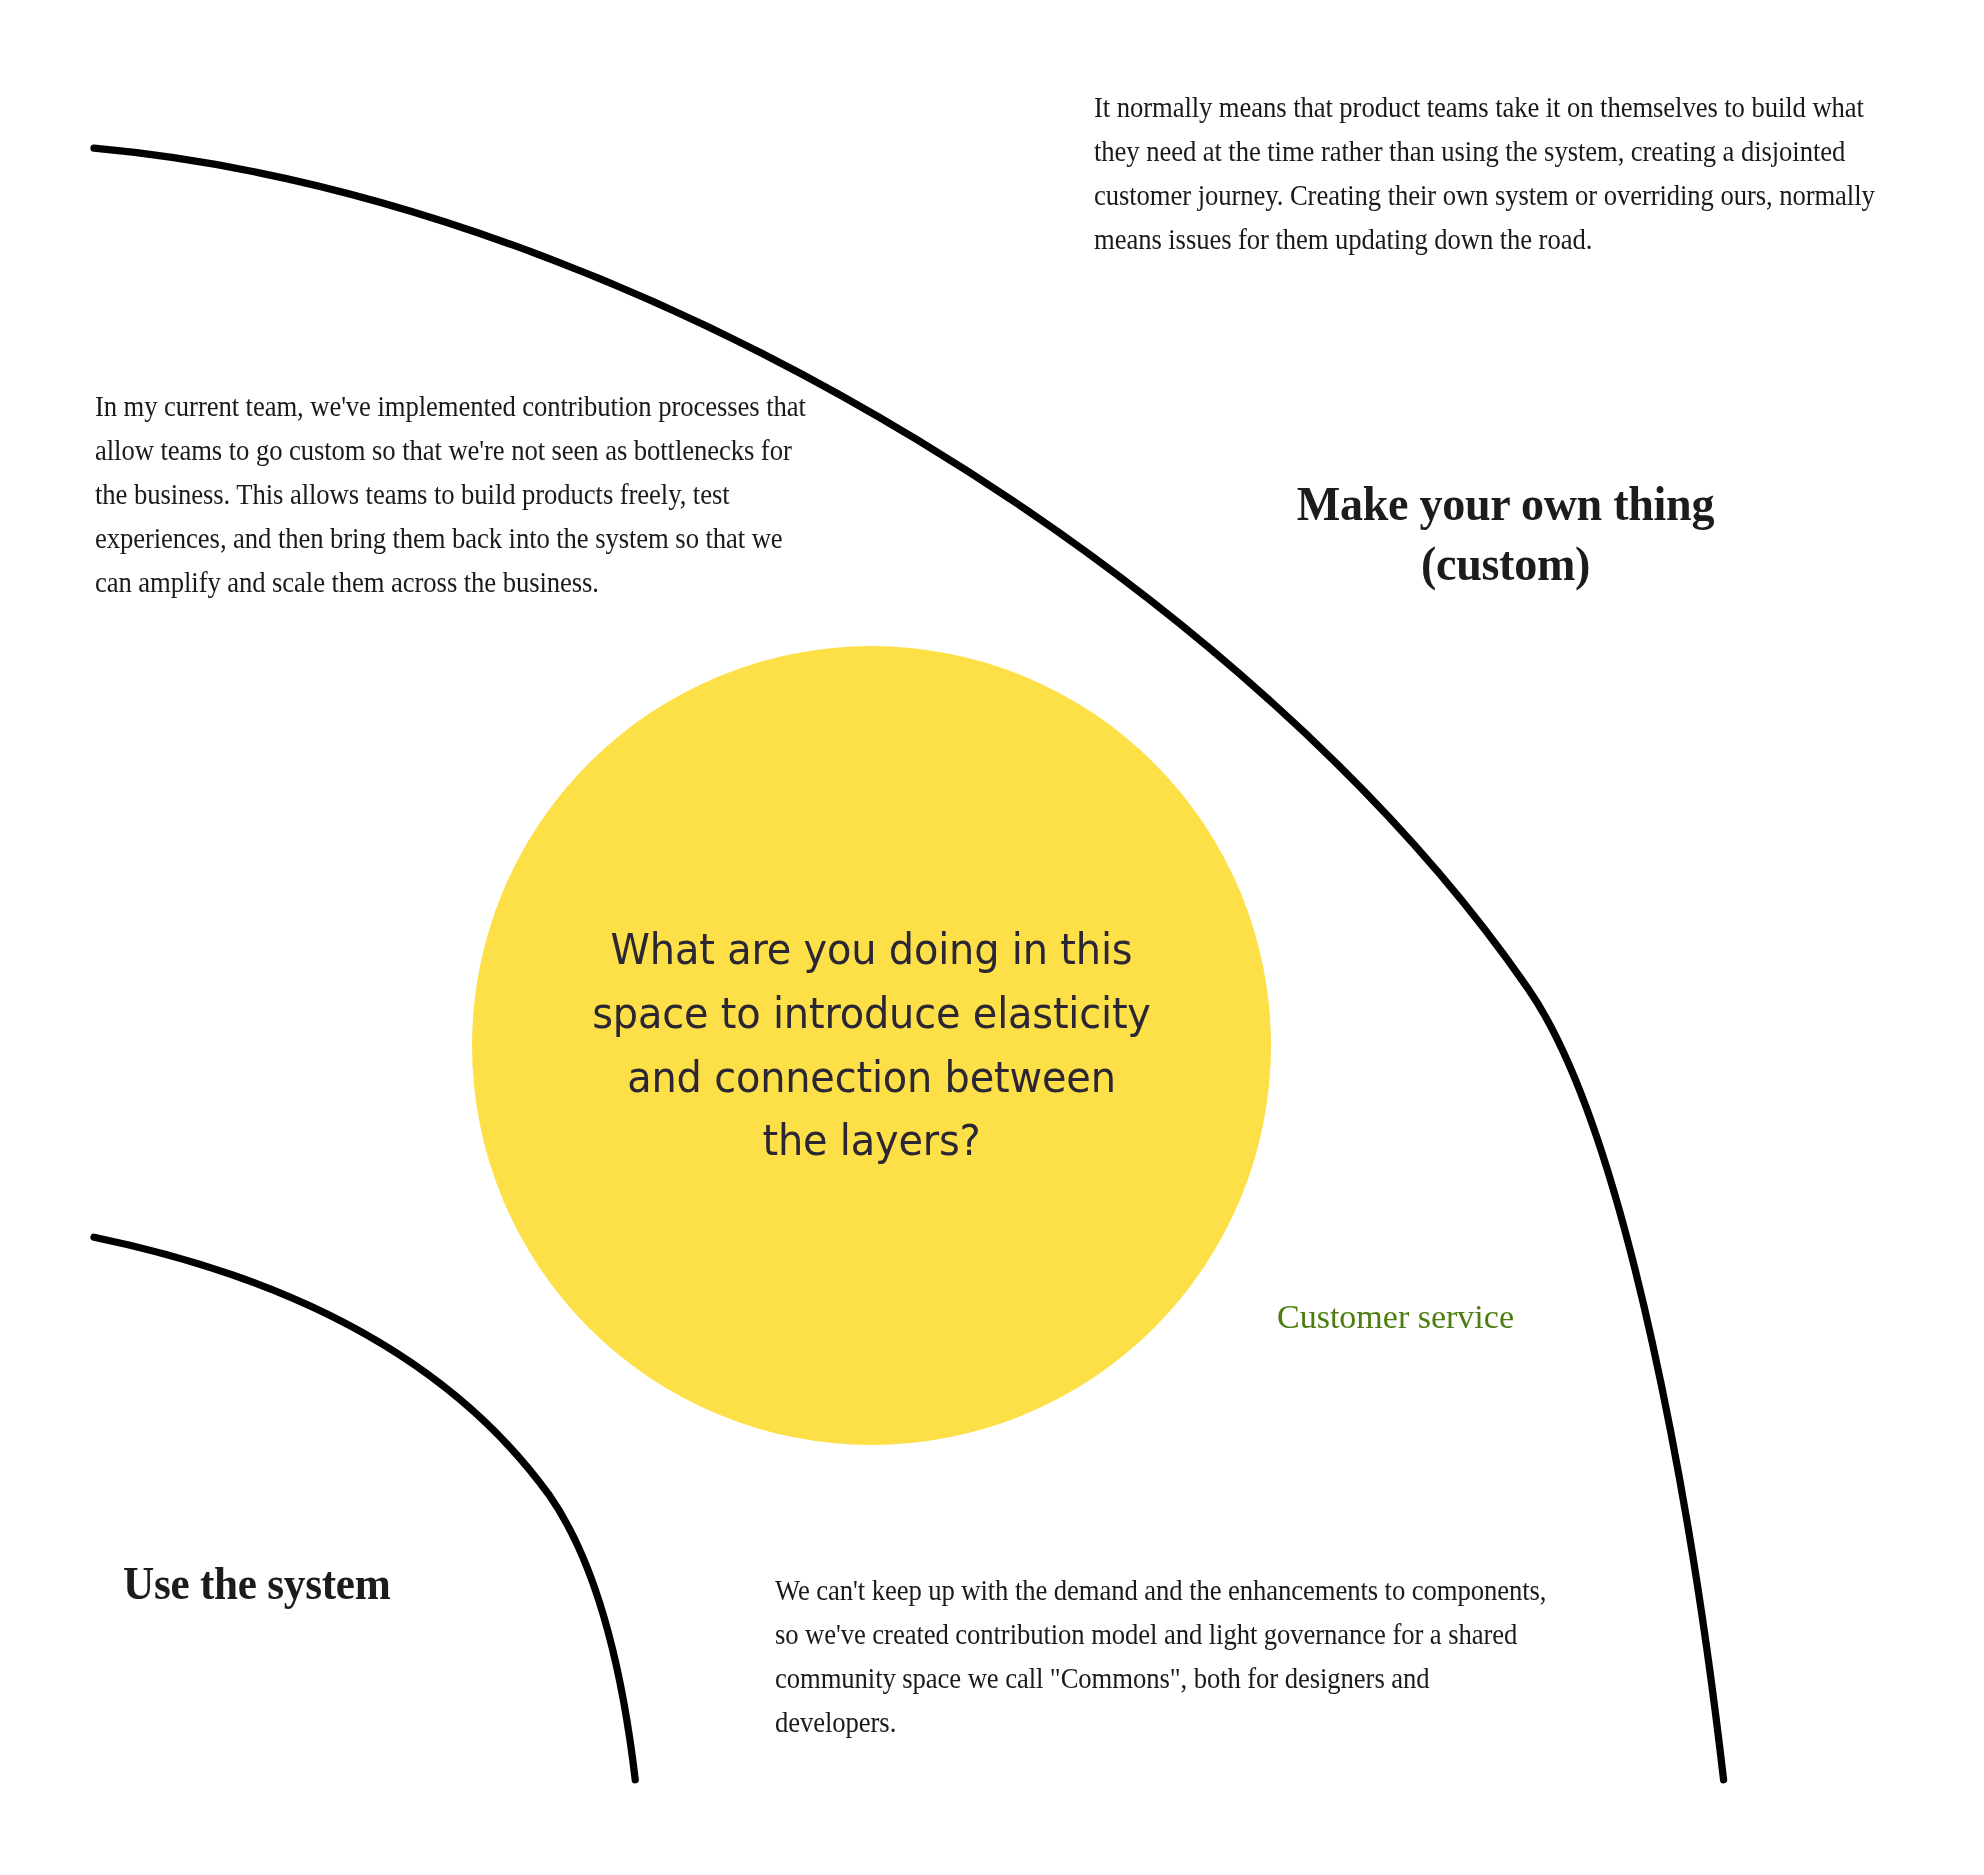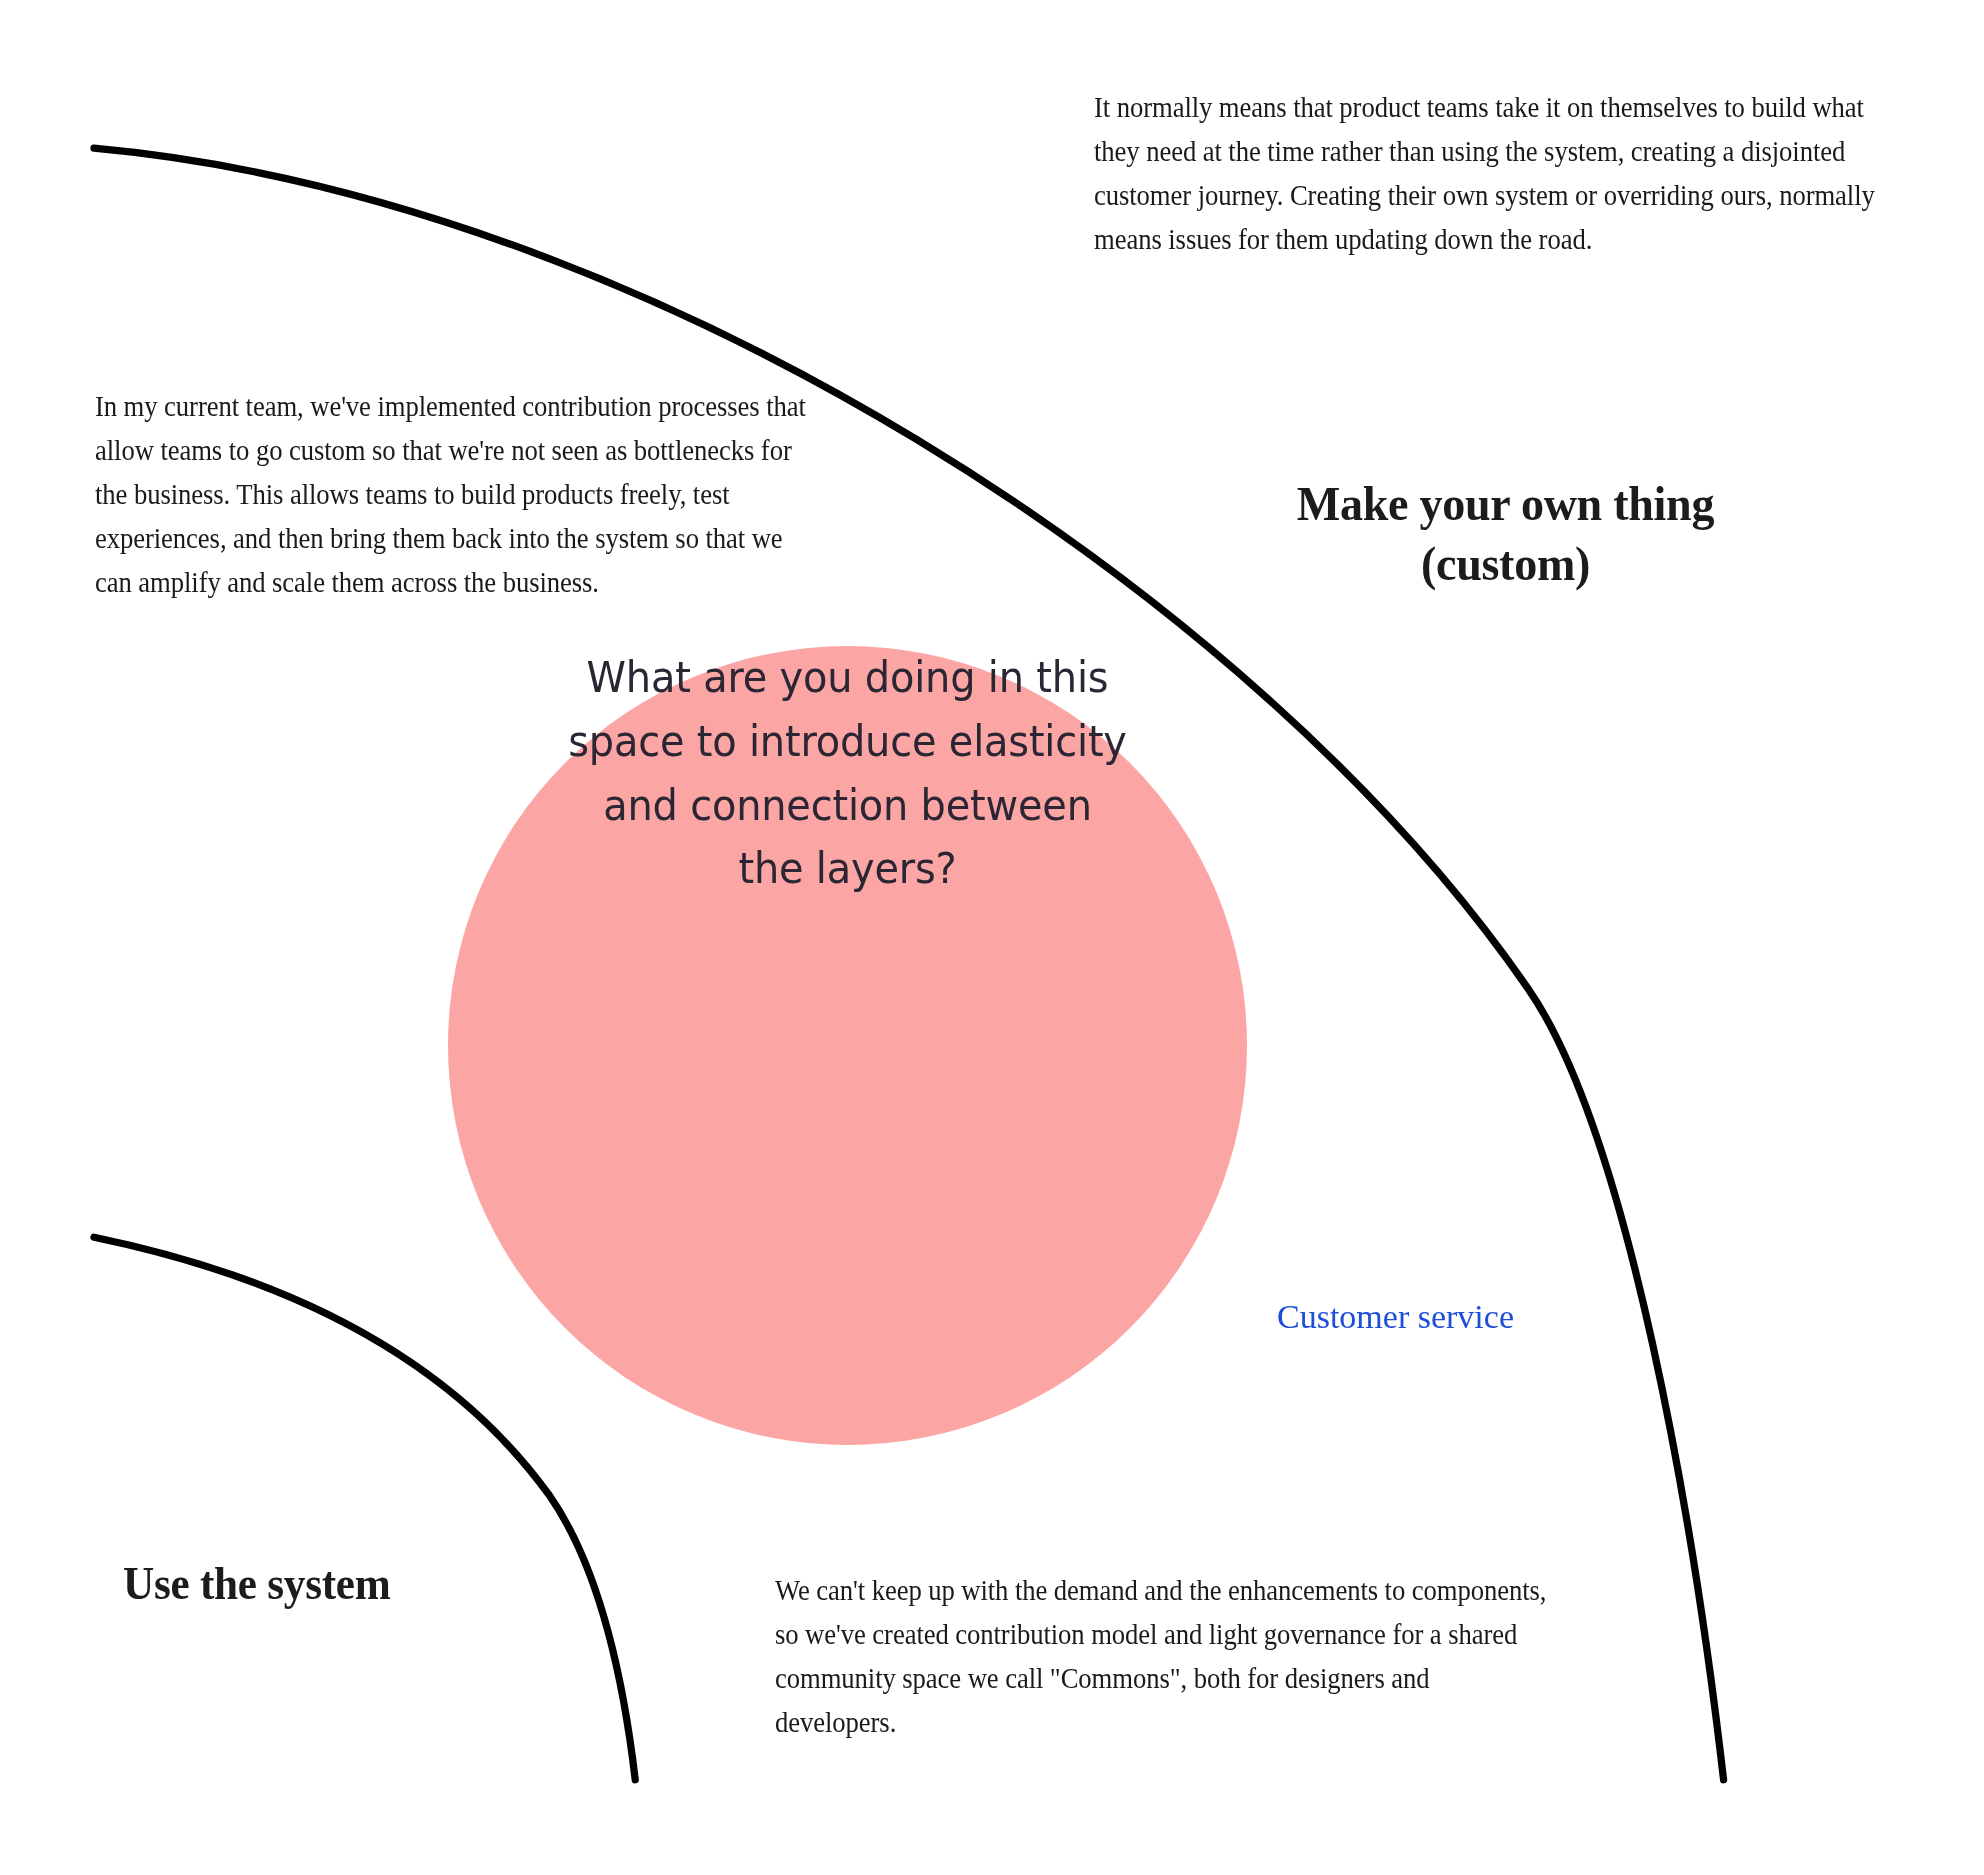--- a/index.html
+++ b/index.html
@@ -79,35 +79,35 @@
     transform: scaleX(0.94);
     transform-origin: left top;
   }
 
   
   #label-customer-service {
     left: 1277px;
     top: 1297px;
     font-size: 34px;
     line-height: 1.2;
-    color: #1d4ed8;
+    color: #4d7c0f;
     font-weight: normal;
   }
 
   
   #focus-circle {
     position: absolute;
-    left: 448px;
+    left: 472px;
     top: 646px;
     width: 799px;
     height: 799px;
     border-radius: 50%;
-    background: #fca5a5;
+    background: #fde047;
     display: flex;
-    align-items: flex-start;
+    align-items: center;
     justify-content: center;
   }
   #focus-circle-text {
     width: 595px;
     text-align: center;
     font-family: "DejaVu Sans", sans-serif;
     font-size: 42px;
     line-height: 1.52;
     color: #2b2633;
     letter-spacing: -0.2px;

